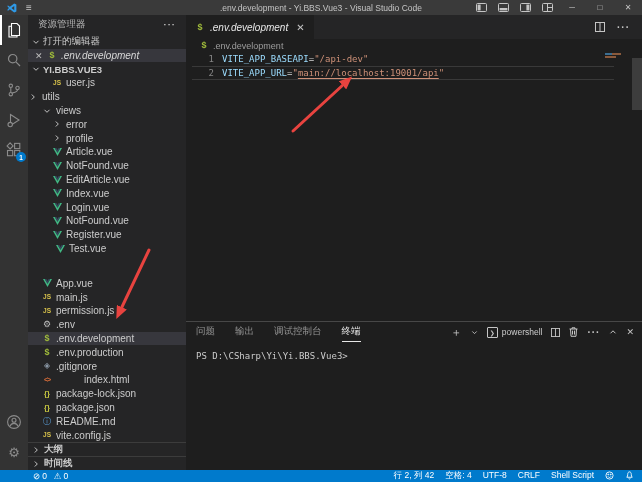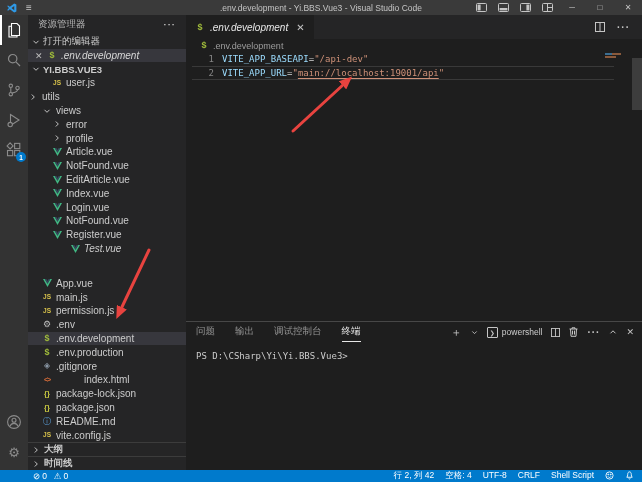--- a/index.html
+++ b/index.html
@@ -303,21 +303,21 @@
           </div>
           <div class="tree-row" style="padding-left: 24px;">
             <span class="fi ">
               <svg width="9" height="8" viewBox="0 0 100 87">
                 <path d="M0 0h20l30 52L80 0h20L50 87z" fill="#41b883"></path>
                 <path d="M20 0h17l13 22L63 0h17L50 52z" fill="#35495e"></path>
               </svg>
             </span>
             <span>Register.vue</span>
           </div>
-          <div class="tree-row" style="padding-left: 42px; font-style: italic;">
+          <div class="tree-row" style="padding-left: 27px;">
             <span class="fi ">
               <svg width="9" height="8" viewBox="0 0 100 87">
                 <path d="M0 0h20l30 52L80 0h20L50 87z" fill="#41b883"></path>
                 <path d="M20 0h17l13 22L63 0h17L50 52z" fill="#35495e"></path>
               </svg>
             </span>
             <span>Test.vue</span>
           </div>
           <div class="tree-row" style="padding-left: 14px; margin-top: 21px;">
             <span class="fi ">

